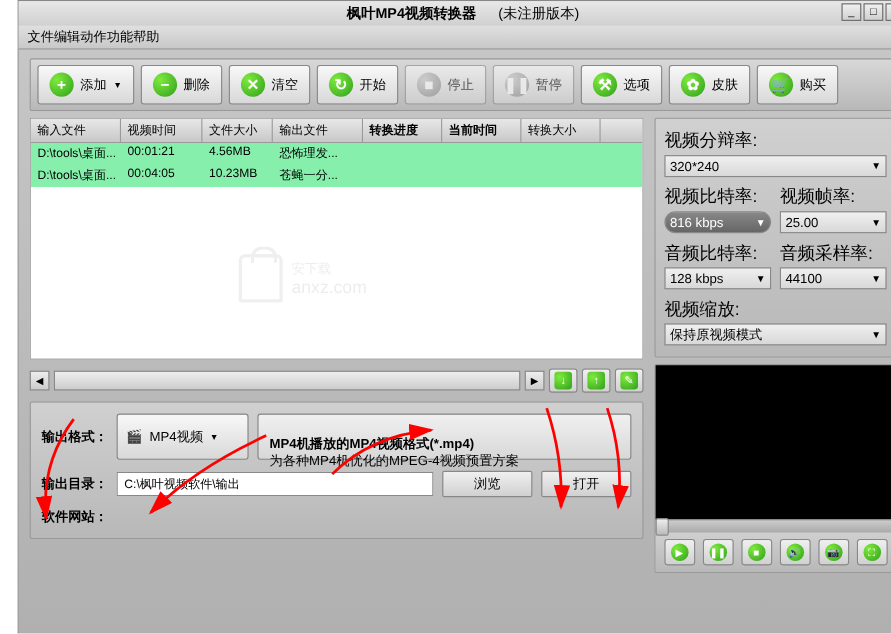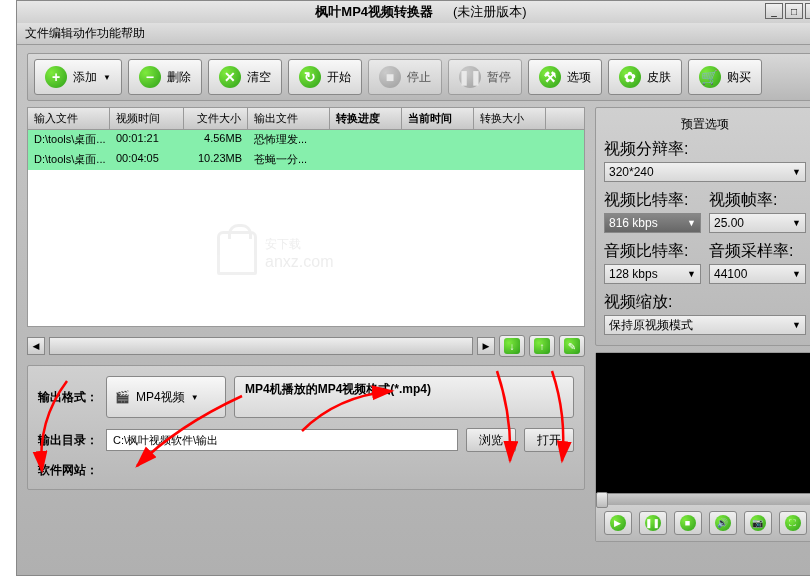--- a/index.html
+++ b/index.html
@@ -21,40 +21,40 @@
 .content { display: flex; padding: 0 10px; gap: 10px; }
 .left-col { flex: 1; display: flex; flex-direction: column; gap: 8px; }
 .right-col { width: 220px; display: flex; flex-direction: column; gap: 6px; }
 .panel { border: 1px solid #999; background: linear-gradient(180deg,#d0d0d0,#b8b8b8); border-radius: 2px; }
 .file-table { height: 220px; background: #fff; border: 1px solid #999; overflow: hidden; position: relative; }
 .ft-head { display: flex; background: linear-gradient(180deg,#e8e8e8,#c8c8c8); border-bottom: 1px solid #999; height: 22px; }
 .ft-head div { border-right: 1px solid #999; padding: 3px 6px; font-size: 11px; overflow: hidden; white-space: nowrap; }
 .ft-body { background: #86efac; }
 .ft-row { display: flex; height: 20px; }
 .ft-row div { padding: 2px 6px; font-size: 11px; overflow: hidden; white-space: nowrap; }
-.col1 { width: 82px; } .col2 { width: 74px; } .col3 { width: 64px; text-align: right; } .col4 { width: 82px; } .col5 { width: 72px; font-weight: bold; } .col6 { width: 72px; font-weight: bold; } .col7 { width: 72px; }
+.col1 { width: 82px; } .col2 { width: 74px; } .col3 { width: 64px; } .col4 { width: 82px; } .col5 { width: 72px; font-weight: bold; } .col6 { width: 72px; font-weight: bold; } .col7 { width: 72px; }
 .scroll-row { display: flex; align-items: center; gap: 4px; }
 .scroll-track { flex: 1; height: 18px; border: 1px solid #888; background: linear-gradient(180deg,#eee,#ccc); position: relative; }
 .scroll-btn { width: 18px; height: 18px; border: 1px solid #888; background: linear-gradient(180deg,#eee,#ccc); display: flex; align-items: center; justify-content: center; font-size: 9px; }
 .small-btn { width: 26px; height: 22px; border: 1px solid #888; border-radius: 3px; background: linear-gradient(180deg,#f0f0f0,#d0d0d0); display: flex; align-items: center; justify-content: center; cursor: pointer; }
 .small-btn .si { width: 16px; height: 16px; background: radial-gradient(circle at 30% 30%, #7eea3d, #2fa01a); border-radius: 3px; display: flex; align-items: center; justify-content: center; color: #fff; font-size: 10px; }
 .output-panel { padding: 10px; display: flex; flex-direction: column; gap: 10px; }
 .row { display: flex; align-items: center; gap: 8px; }
 .label { width: 60px; font-weight: bold; }
 .fmt-btn { height: 42px; width: 120px; border: 1px solid #888; border-radius: 3px; background: linear-gradient(180deg,#f8f8f8,#d8d8d8); display: flex; align-items: center; gap: 6px; padding: 0 8px; cursor: pointer; }
-.fmt-desc { flex: 1; height: 42px; border: 1px solid #888; background: linear-gradient(180deg,#f0f0f0,#d8d8d8); border-radius: 3px; padding: 4px 10px; font-size: 11px; line-height: 16px; }
+.fmt-desc { flex: 1; height: 42px; border: 1px solid #888; background: linear-gradient(180deg,#f0f0f0,#d8d8d8); border-radius: 3px; padding: 18px 10px; font-size: 11px; line-height: 16px; }
 .text-input { flex: 1; height: 22px; border: 1px solid #888; background: #fff; padding: 2px 6px; font-size: 11px; }
-.btn { height: 24px; padding: 0 12px; border: 1px solid #888; border-radius: 2px; background: linear-gradient(180deg,#f0f0f0,#d0d0d0); cursor: pointer; }
+.btn { height: 24px; padding: 0 28px; border: 1px solid #888; border-radius: 2px; background: linear-gradient(180deg,#f0f0f0,#d0d0d0); cursor: pointer; }
 .link { color: #003399; text-decoration: underline; cursor: pointer; }
 .preset-panel { padding: 6px 8px; }
 .preset-title { text-align: center; font-size: 12px; padding: 2px; }
 .preset-row { margin: 4px 0; }
 .preset-row .plabel { font-size: 16px; margin-bottom: 2px; }
 .select { width: 100%; height: 20px; border: 1px solid #888; background: linear-gradient(180deg,#f0f0f0,#d8d8d8); padding: 0 4px; font-size: 11px; display: flex; align-items: center; justify-content: space-between; cursor: pointer; }
-.select.dark { background: linear-gradient(180deg,#888,#666); color: #fff; }
+.select.dark { background: linear-gradient(180deg,#888,#666); color: #fff; border-radius: 10px; }
 .select .arr { font-size: 9px; }
 .two-col { display: flex; gap: 8px; }
 .two-col > div { flex: 1; }
 .preview-panel { }
 .preview-title { text-align: center; padding: 2px; background: linear-gradient(180deg,#d0d0d0,#b8b8b8); border-bottom: 1px solid #999; }
 .preview-screen { height: 140px; background: #000; }
 .preview-slider { height: 12px; background: linear-gradient(180deg,#ccc,#aaa); border-top: 1px solid #888; position: relative; }
 .preview-slider .thumb { position: absolute; left: 0; top: -2px; width: 12px; height: 16px; background: linear-gradient(180deg,#eee,#bbb); border: 1px solid #888; border-radius: 2px; }
 .preview-ctrls { display: flex; justify-content: space-around; padding: 6px 4px; background: linear-gradient(180deg,#d0d0d0,#b8b8b8); }
 .pctrl { width: 28px; height: 24px; border: 1px solid #888; border-radius: 3px; background: linear-gradient(180deg,#f0f0f0,#d0d0d0); display: flex; align-items: center; justify-content: center; cursor: pointer; }
@@ -179,37 +179,37 @@
       <div class="panel output-panel">
         <div class="row">
           <div class="label">输出格式：</div>
           <div class="fmt-btn">
             <span>🎬</span>
             <span>MP4视频</span>
             <span style="font-size:8px">▼</span>
           </div>
           <div class="fmt-desc">
             <div style="font-weight:bold">MP4机播放的MP4视频格式(*.mp4)</div>
+            <div>为各种MP4机优化的MPEG-4视频预置方案</div>
           </div>
         </div>
         <div class="row">
           <div class="label">输出目录：</div>
           <input class="text-input" value="C:\枫叶视频软件\输出" style="">
           <button class="btn">浏览</button>
           <button class="btn">打开</button>
         </div>
         <div class="row">
           <div class="label">软件网站：</div>
         </div>
       </div>
     </div>
 
     <div class="right-col">
       <div class="panel preset-panel">
-        <div class="preset-title">预置选项</div>
         <div class="preset-row">
           <div class="plabel">视频分辩率:</div>
           <div class="select">
               <span>320*240</span>
               <span class="arr">▼</span>
             </div>
         </div>
         <div class="two-col">
           <div class="preset-row">
             <div class="plabel">视频比特率:</div>

